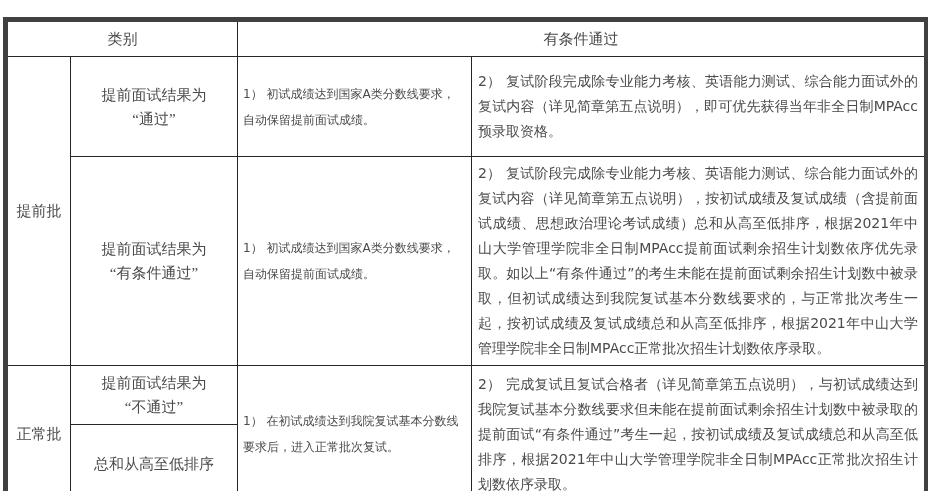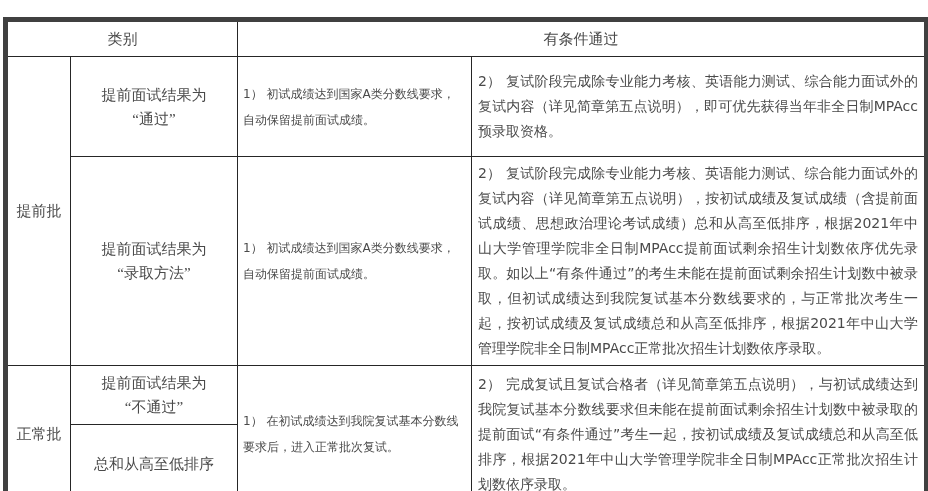--- a/index.html
+++ b/index.html
@@ -85,21 +85,21 @@
         <span class="line">提前面试结果为</span>
         <span class="line">“通过”</span>
       </td>
       <td class="c-step1">1） 初试成绩达到国家A类分数线要求，自动保留提前面试成绩。</td>
       <td class="c-para">2） 复试阶段完成除专业能力考核、英语能力测试、综合能力面试外的复试内容（详见简章第五点说明），即可优先获得当年非全日制MPAcc预录取资格。</td>
     </tr>
 
     <tr class="h-r2">
       <td class="c-center">
         <span class="line">提前面试结果为</span>
-        <span class="line">“录取方法”</span>
+        <span class="line">“有条件通过”</span>
       </td>
       <td class="c-step1">1） 初试成绩达到国家A类分数线要求，自动保留提前面试成绩。</td>
       <td class="c-para">2） 复试阶段完成除专业能力考核、英语能力测试、综合能力面试外的复试内容（详见简章第五点说明），按初试成绩及复试成绩（含提前面试成绩、思想政治理论考试成绩）总和从高至低排序，根据2021年中山大学管理学院非全日制MPAcc提前面试剩余招生计划数依序优先录取。如以上“有条件通过”的考生未能在提前面试剩余招生计划数中被录取，但初试成绩达到我院复试基本分数线要求的，与正常批次考生一起，按初试成绩及复试成绩总和从高至低排序，根据2021年中山大学管理学院非全日制MPAcc正常批次招生计划数依序录取。</td>
     </tr>
 
     <tr class="h-r3">
       <td rowspan="2" class="c-center">正常批</td>
       <td class="c-center">
         <span class="line">提前面试结果为</span>
         <span class="line">“不通过”</span>

